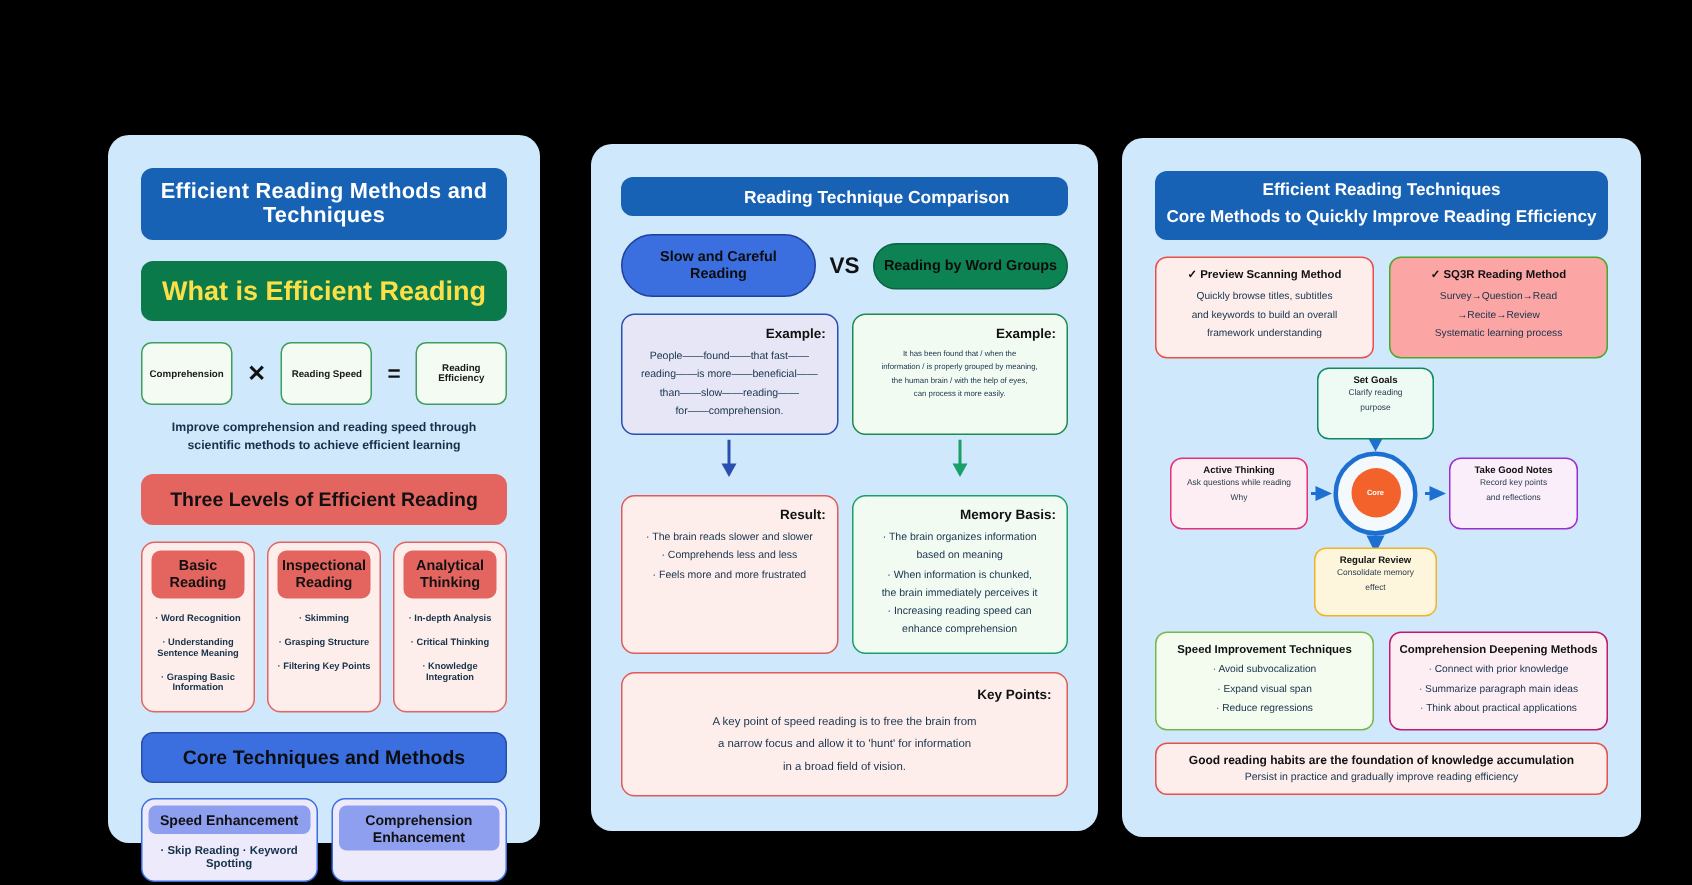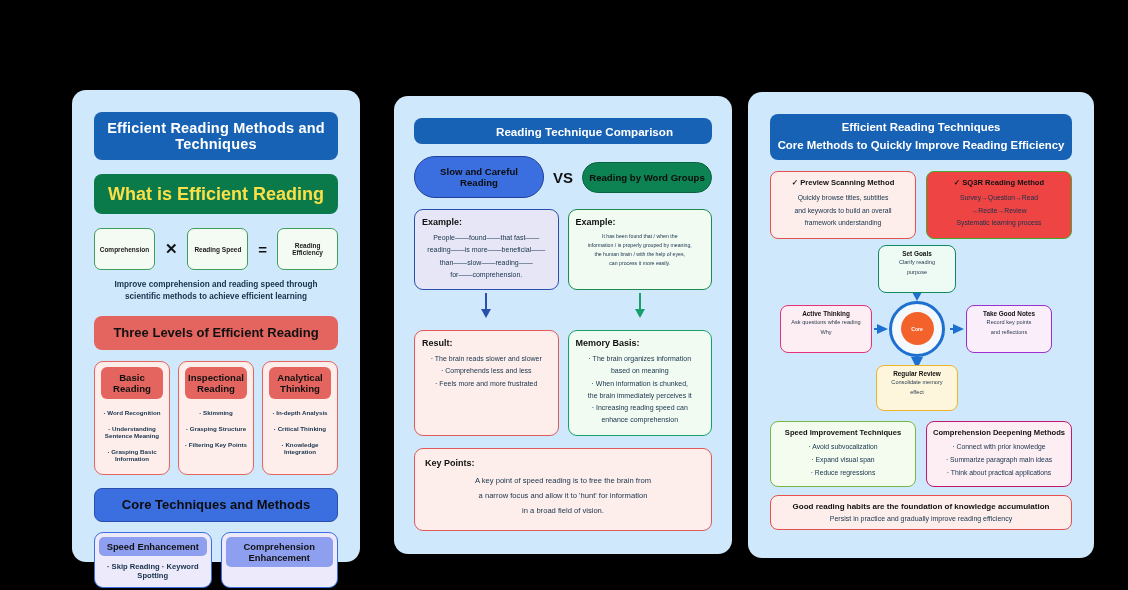--- a/index.html
+++ b/index.html
@@ -106,42 +106,42 @@
   .pill-blue  { background: #3b6fe0; border: 1.6px solid #21409c; }
   .pill-green { background: #0d8252; border: 1.6px solid #0a6340; }
   .vs-label { font-size: 15px; font-weight: bold; color: #111; }
 
   .two-col { display: flex; gap: 9px; margin: 11px 8px 0 8px; }
   .note-box { flex: 1; border-radius: 9px; padding: 7px 7px 8px 7px; }
   .note-blue  { background: #e7e6f6; border: 1.6px solid #2a4fae; }
   .note-green { background: #f2fbf2; border: 1.6px solid #1d8a4e; }
   .note-red   { background: #fdeeec; border: 1.8px solid #e05a5a; }
   .note-green2{ background: #f2fbf2; border: 1.8px solid #17a06a; }
-  .note-head { font-size: 9px; font-weight: bold; color: #111; margin-bottom: 5px; }
+  .note-head { font-size: 9px; font-weight: bold; color: #111; margin-bottom: 5px; text-align: right; }
   .note-line {
     font-size: 6.6px; color: #16324a; text-align: center; line-height: 1.75;
   }
   .note-line.sm { font-size: 5.2px; }
   .note-line.md { font-size: 7px; }
   .arrow-row { display: flex; gap: 9px; margin: 3px 8px 0 8px; }
   .arrow-cell { flex: 1; display: flex; justify-content: center; }
   #keypoints {
     margin: 12px 8px 0 8px; background: #fdeeec;
     border: 1.8px solid #e05a5a; border-radius: 9px; padding: 9px 10px 12px 10px;
   }
   #keypoints .note-line { font-size: 7.6px; line-height: 2.0; }
 
   
   #right-title {
     height: 46px; margin: 10px 10px 0 10px; font-size: 11.4px; line-height: 1.55;
   }
   .method-row { display: flex; gap: 10px; margin: 11px 10px 0 10px; }
   .method-card { flex: 1; border-radius: 8px; padding: 6px 5px 8px 5px; }
   .mc-red   { background: #fdeeec; border: 1.5px solid #e8504b; }
-  .mc-green { background: #ef4444; border: 1.5px solid #4aa82f; }
+  .mc-green { background: #fca5a5; border: 1.5px solid #4aa82f; }
   .method-head {
     text-align: center; font-size: 7.6px; font-weight: bold; color: #111;
     margin-bottom: 5px;
   }
   .method-line {
     text-align: center; font-size: 6.8px; color: #16324a; line-height: 1.85;
   }
 
   
   #diagram { position: relative; height: 172px; margin: 4px 10px 0 10px; }

